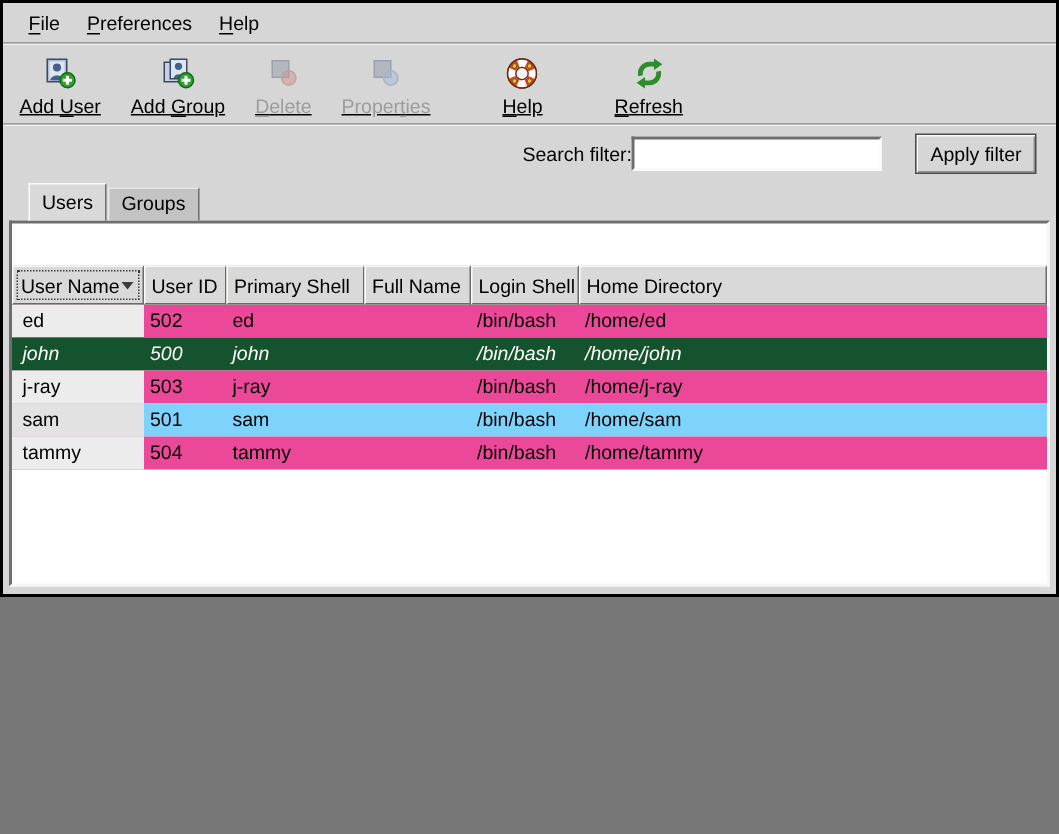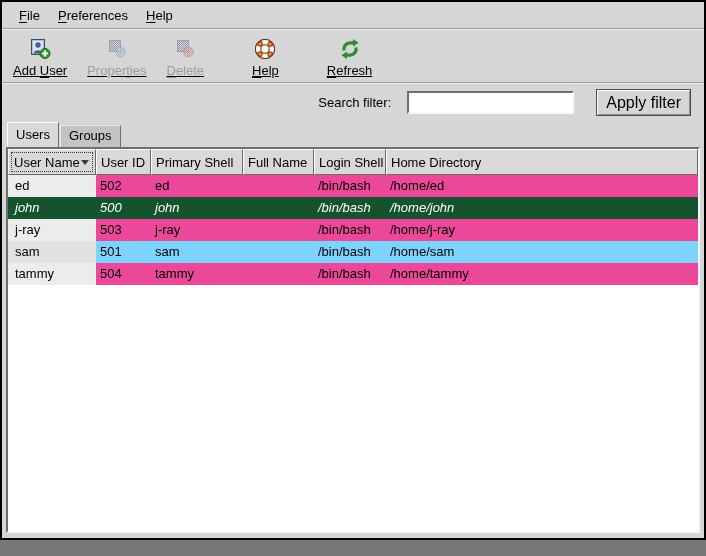--- a/index.html
+++ b/index.html
@@ -1,20 +1,20 @@
 <!DOCTYPE html>
 <html><head>
 <meta charset="utf-8">
 <style>
   * { box-sizing: border-box; margin: 0; padding: 0; }
   html,body { width:706px; height:556px; background:#777; }
   body { font-family:"Liberation Sans", sans-serif; font-size:13px; color:#000; }
 
   .window {
-    position:relative; width:706px; height:540px;
+    position:relative; width:706px; height:398px;
     background:#d6d6d6; border:2px solid #000; overflow:hidden;
   }
 
   .mn { text-decoration: underline; text-underline-offset: 2px; }
 
   
   .menubar {
     position:absolute; top:0; left:0; right:0; height:27px;
     display:flex; align-items:center; padding-left:8px;
     border-bottom:1px solid #9a9a9a; box-shadow: 0 1px 0 #f0f0f0;
@@ -31,36 +31,36 @@
   .tool .ticon { height:24px; display:flex; align-items:center; justify-content:center; }
   .tool .tlabel { margin-top:2px; white-space:nowrap; }
   .tool.disabled .tlabel { color:#9c9c9c; }
   .tool.gap { margin-left:28px; }
 
   
   .filterrow {
     position:absolute; top:82px; left:0; right:0; height:37px;
     display:flex; align-items:center; justify-content:flex-end; padding-right:13px;
   }
-  .filter-label { margin-right:16px; }
+  .filter-label { margin-right:0; }
   .filter-input {
     width:167px; height:23px; background:#fff;
     border:2px solid; border-color:#6e6e6e #fafafa #fafafa #6e6e6e;
     font-family:"Liberation Sans", sans-serif; font-size:13px; padding:0 3px;
     outline:none; margin-right:22px;
   }
   .apply-btn {
     height:27px; padding:0 9px; background:#d6d6d6; color:#000;
     border:1px solid #4d4d4d;
     box-shadow: inset 1px 1px 0 #fbfbfb, inset -1px -1px 0 #8f8f8f;
-    font-family:"Liberation Sans", sans-serif; font-size:16px; cursor:default;
-  }
-
-  
-  .notebook { position:absolute; top:120px; left:4px; right:4px; bottom:5px; }
+    font-family:"Liberation Sans", sans-serif; font-size:13px; cursor:default;
+  }
+
+  
+  .notebook { position:absolute; top:120px; left:4px; right:4px; bottom:5px;padding-left:12px; }
   .tabs { position:relative; height:25px; z-index:2; padding-left:1px; display:flex; align-items:flex-end; }
   .tab {
     padding:4px 8px 5px 8px; margin-right:1px; cursor:default;
     border:1px solid; border-bottom:none;
   }
   .tab.active {
     background:#d9d9d9; height:25px;
     border-color:#fbfbfb #6e6e6e #d9d9d9 #fbfbfb;
     position:relative; z-index:3;
   }
@@ -70,21 +70,21 @@
   }
 
   .nb-content {
     position:absolute; top:25px; left:0; right:0; bottom:0;
     background:#fff;
     border:2px solid; border-color:#6e6e6e #f6f6f6 #f6f6f6 #6e6e6e;
     overflow:hidden;
   }
 
   
-  .thead { display:flex; height:26px; background:#84cc16; }
+  .thead { display:flex; height:26px; background:#84cc16;margin-top:28px; }
   .th {
     position:relative; background:#d9d9d9; padding:0 4px;
     display:flex; align-items:center; white-space:nowrap; overflow:hidden;
     border:1px solid; border-color:#fbfbfb #6a6a6a #6a6a6a #fbfbfb;
     cursor:default;
   }
   .th.c0 { width:88px; padding-left:5px; }
   .th.c1 { width:55px; }
   .th.c2 { width:92px; }
   .th.c3 { width:71px; }
@@ -130,20 +130,54 @@
           <circle cx="10" cy="8" r="2.7" fill="#46608c"></circle>
           <path d="M5.5 16.5 C6.2 12.3 13.8 12.3 14.5 16.5 Z" fill="#46608c"></path>
           <circle cx="17" cy="16.5" r="5" fill="#33a033" stroke="#116611"></circle>
           <rect x="16" y="13.6" width="2" height="5.8" fill="#fff"></rect>
           <rect x="14.1" y="15.5" width="5.8" height="2" fill="#fff"></rect>
         </svg>
       </span>
       <span class="tlabel"><span>Add </span><span class="mn">U</span><span>ser</span></span>
     </div>
 
+    <div class="tool">
+      <span class="ticon">
+        <svg width="24" height="24" viewBox="0 0 24 24">
+          <rect x="2.5" y="4.5" width="11" height="13" fill="#c4d0e2" stroke="#3b4a63"></rect>
+          <rect x="6.5" y="2.5" width="11" height="13" fill="#dce6f0" stroke="#3b4a63"></rect>
+          <circle cx="12" cy="7.2" r="2.4" fill="#46608c"></circle>
+          <path d="M8.8 15 C9.4 11.6 14.6 11.6 15.2 15 Z" fill="#46608c"></path>
+          <circle cx="17" cy="16.5" r="5" fill="#33a033" stroke="#116611"></circle>
+          <rect x="16" y="13.6" width="2" height="5.8" fill="#fff"></rect>
+          <rect x="14.1" y="15.5" width="5.8" height="2" fill="#fff"></rect>
+        </svg>
+      </span>
+      <span class="tlabel"><span>Add </span><span class="mn">G</span><span>roup</span></span>
+    </div>
+
+    <div class="tool disabled">
+      <span class="ticon">
+        <svg width="24" height="24" viewBox="0 0 24 24">
+          <defs>
+            <pattern id="pb1" width="2" height="2" patternUnits="userSpaceOnUse">
+              <rect width="1" height="1" fill="#8d99aa"></rect>
+                <rect x="1" y="1" width="1" height="1" fill="#8d99aa"></rect>
+            </pattern>
+            <pattern id="pb2" width="2" height="2" patternUnits="userSpaceOnUse">
+              <rect width="1" height="1" fill="#cc8f8f"></rect>
+                <rect x="1" y="1" width="1" height="1" fill="#cc8f8f"></rect>
+            </pattern>
+          </defs>
+          <rect x="4.5" y="3.5" width="11" height="11" fill="url(#pb1)" stroke="#9aa2ac"></rect>
+          <circle cx="15.5" cy="15" r="4.8" fill="url(#pb2)" stroke="#c2a2a2"></circle>
+        </svg>
+      </span>
+      <span class="tlabel"><span></span><span class="mn">D</span><span>elete</span></span>
+    </div>
 
     <div class="tool disabled">
       <span class="ticon">
         <svg width="24" height="24" viewBox="0 0 24 24">
           <defs>
             <pattern id="pa1" width="2" height="2" patternUnits="userSpaceOnUse">
               <rect width="1" height="1" fill="#8d99aa"></rect>
                 <rect x="1" y="1" width="1" height="1" fill="#8d99aa"></rect>
             </pattern>
             <pattern id="pa2" width="2" height="2" patternUnits="userSpaceOnUse">
@@ -151,40 +185,20 @@
                 <rect x="1" y="1" width="1" height="1" fill="#9db8d2"></rect>
             </pattern>
           </defs>
           <rect x="4.5" y="3.5" width="11" height="11" fill="url(#pa1)" stroke="#9aa2ac"></rect>
           <circle cx="15.5" cy="15" r="4.8" fill="url(#pa2)" stroke="#a5b4c4"></circle>
         </svg>
       </span>
       <span class="tlabel"><span>Proper</span><span class="mn">t</span><span>ies</span></span>
     </div>
 
-    <div class="tool disabled">
-      <span class="ticon">
-        <svg width="24" height="24" viewBox="0 0 24 24">
-          <defs>
-            <pattern id="pb1" width="2" height="2" patternUnits="userSpaceOnUse">
-              <rect width="1" height="1" fill="#8d99aa"></rect>
-                <rect x="1" y="1" width="1" height="1" fill="#8d99aa"></rect>
-            </pattern>
-            <pattern id="pb2" width="2" height="2" patternUnits="userSpaceOnUse">
-              <rect width="1" height="1" fill="#cc8f8f"></rect>
-                <rect x="1" y="1" width="1" height="1" fill="#cc8f8f"></rect>
-            </pattern>
-          </defs>
-          <rect x="4.5" y="3.5" width="11" height="11" fill="url(#pb1)" stroke="#9aa2ac"></rect>
-          <circle cx="15.5" cy="15" r="4.8" fill="url(#pb2)" stroke="#c2a2a2"></circle>
-        </svg>
-      </span>
-      <span class="tlabel"><span></span><span class="mn">D</span><span>elete</span></span>
-    </div>
-
     <div class="tool gap">
       <span class="ticon">
         <svg width="24" height="24" viewBox="0 0 24 24">
           <circle cx="12" cy="12" r="9.6" fill="#fff" stroke="#6b2a10"></circle>
           <circle cx="12" cy="12" r="7" fill="none" stroke="#cf4828" stroke-width="5"></circle>
           <circle cx="12" cy="12" r="7" fill="none" stroke="#ffffff" stroke-width="5" stroke-dasharray="5.5 5.5" stroke-dashoffset="2.75"></circle>
           <circle cx="12" cy="12" r="4.1" fill="#f7f3ec" stroke="#6b2a10" stroke-width="0.9"></circle>
           <circle cx="17" cy="7" r="1.5" fill="#e8c23a" stroke="#7a5a10" stroke-width="0.6"></circle>
           <circle cx="17" cy="17" r="1.5" fill="#e8c23a" stroke="#7a5a10" stroke-width="0.6"></circle>
           <circle cx="7" cy="17" r="1.5" fill="#e8c23a" stroke="#7a5a10" stroke-width="0.6"></circle>

